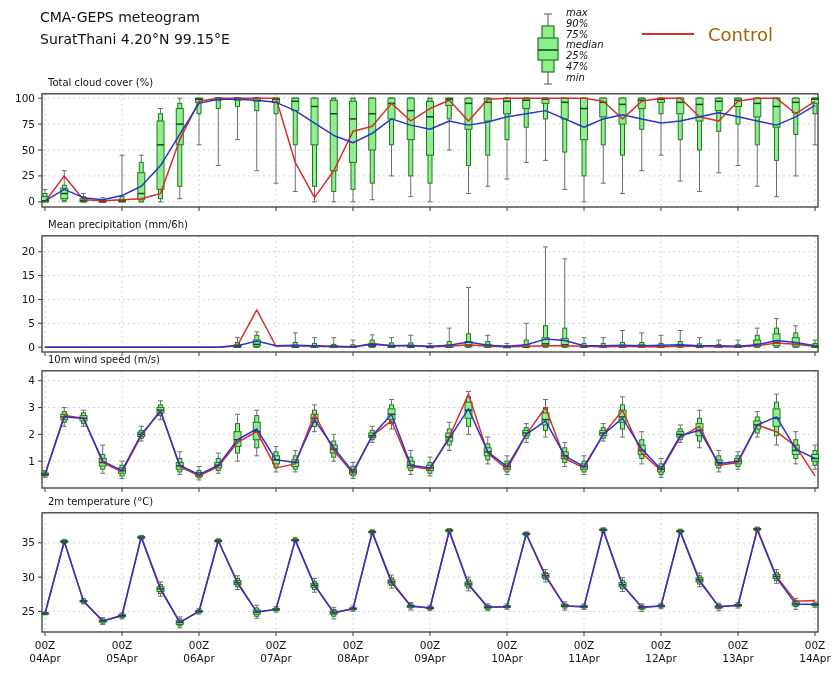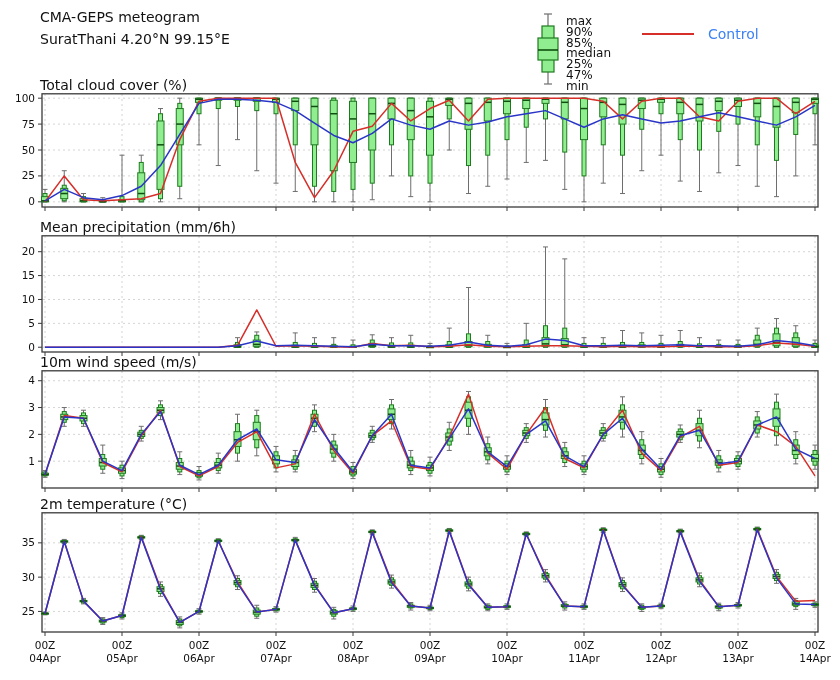--- a/index.html
+++ b/index.html
@@ -1,26 +1,26 @@
 <!DOCTYPE html>
 <html><head>
 <meta charset="utf-8">
 <style>
   html,body{margin:0;padding:0;background:#fff;}
   .page{position:relative;width:840px;height:680px;background:#ffffff;overflow:hidden;
         font-family:"DejaVu Sans","Liberation Sans",sans-serif;color:#111;padding-left:24px;}
   .header{position:absolute;left:40px;top:6px;line-height:22px;font-size:14px;}
-  .panel-title{position:absolute;left:40px;font-size:14px;color:#111;}
+  .panel-title{position:absolute;left:48px;font-size:10px;color:#111;}
   .panel-svg{position:absolute;left:0;}
   .legend-box-glyph{position:absolute;left:534px;top:6px;}
-  .legend-box-labels{position:absolute;left:566px;top:16px;font-size:12px;line-height:10.8px;color:#111;}
+  .legend-box-labels{position:absolute;left:566px;top:8px;font-size:10px;line-height:10.8px;color:#111;font-style:italic;}
   .legend-lines{position:absolute;left:642px;top:20px;}
   .legend-row{display:flex;align-items:center;height:28px;}
   .legend-swatch{display:inline-block;width:52px;height:2px;margin-right:14px;}
-  .legend-label{font-size:14px;color:#3b82f6;}
+  .legend-label{font-size:18px;color:#a16207;}
 </style>
 </head>
 <body>
 
 <div class="page">
 
   <div class="header">
     <div>CMA-GEPS meteogram</div>
     <div>SuratThani 4.20°N 99.15°E</div>
   </div>
@@ -29,21 +29,21 @@
       <line x1="14" y1="8" x2="14" y2="78" stroke="#6e6e6e" stroke-width="1.2"></line>
       <line x1="10" y1="8" x2="18" y2="8" stroke="#6e6e6e" stroke-width="1.2"></line>
       <line x1="10" y1="78" x2="18" y2="78" stroke="#6e6e6e" stroke-width="1.2"></line>
       <rect x="8" y="20" width="12" height="46" fill="#90ee90" stroke="#1f7a1f" stroke-width="1.2"></rect>
       <rect x="4" y="32" width="20" height="22" fill="#90ee90" stroke="#1f7a1f" stroke-width="1.2"></rect>
       <line x1="4" y1="44" x2="24" y2="44" stroke="#0f4f0f" stroke-width="1.6"></line>
     </svg>
   <div class="legend-box-labels">
     <div>max</div>
     <div>90%</div>
-    <div>85%</div>
+    <div>75%</div>
     <div>median</div>
     <div>25%</div>
     <div>47%</div>
     <div>min</div>
   </div>
 
   <div class="legend-lines">
     <div class="legend-row">
       <span class="legend-swatch" id="swatch-control" style="background: rgb(214, 47, 42);"></span>
       <span class="legend-label">Control</span>

